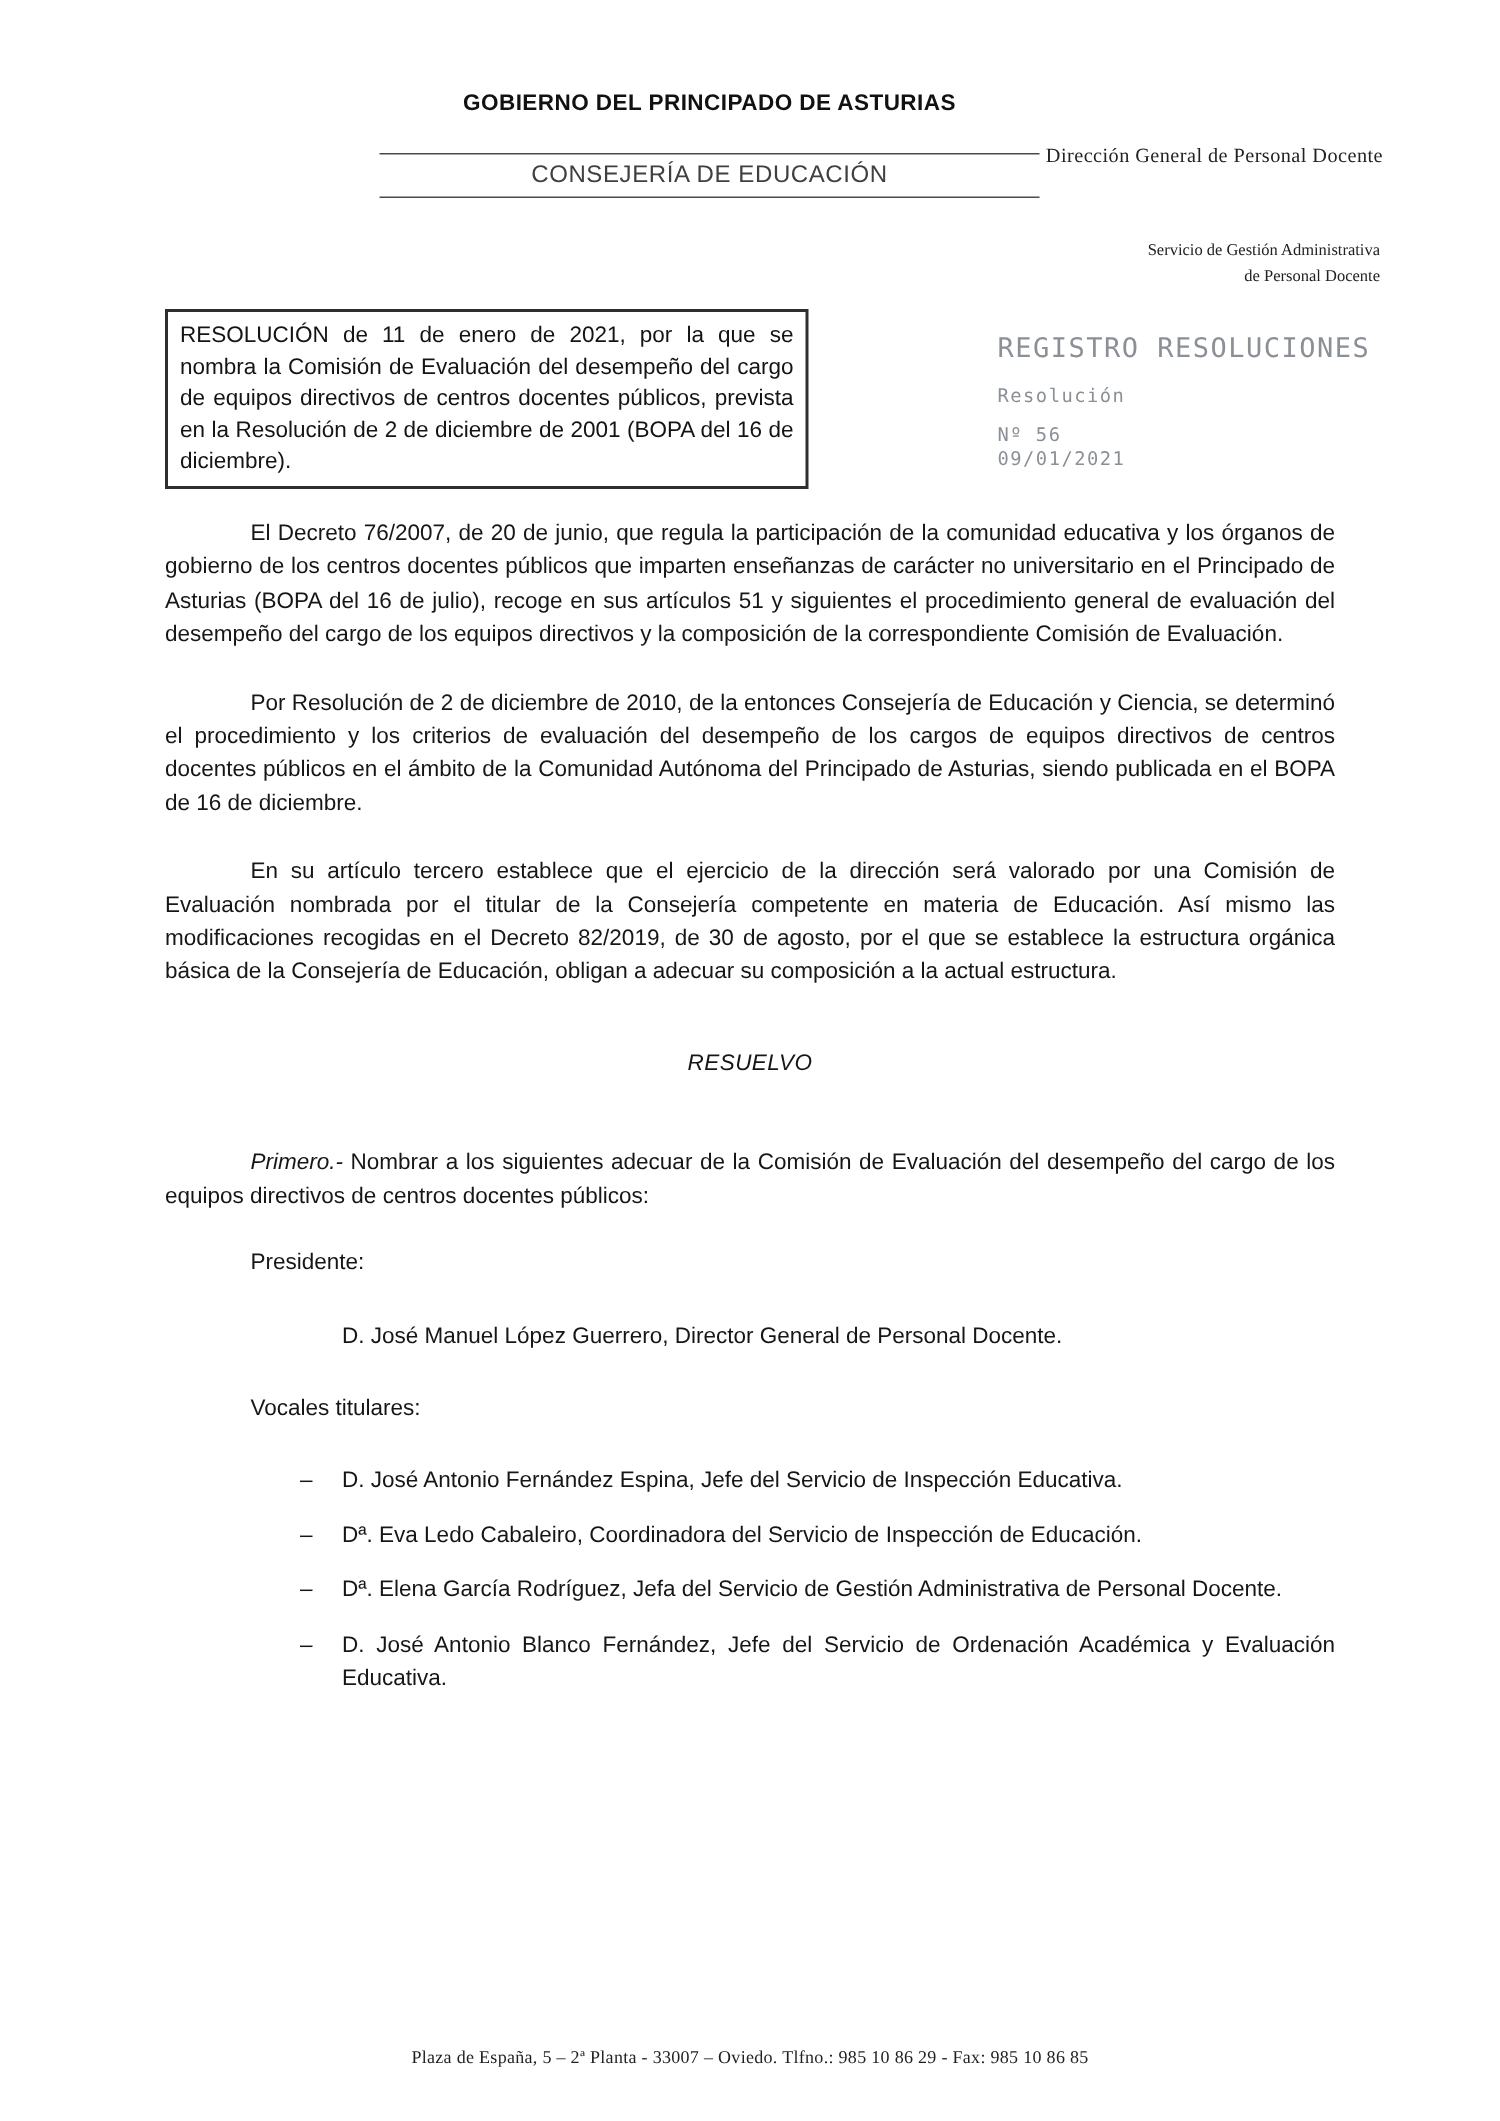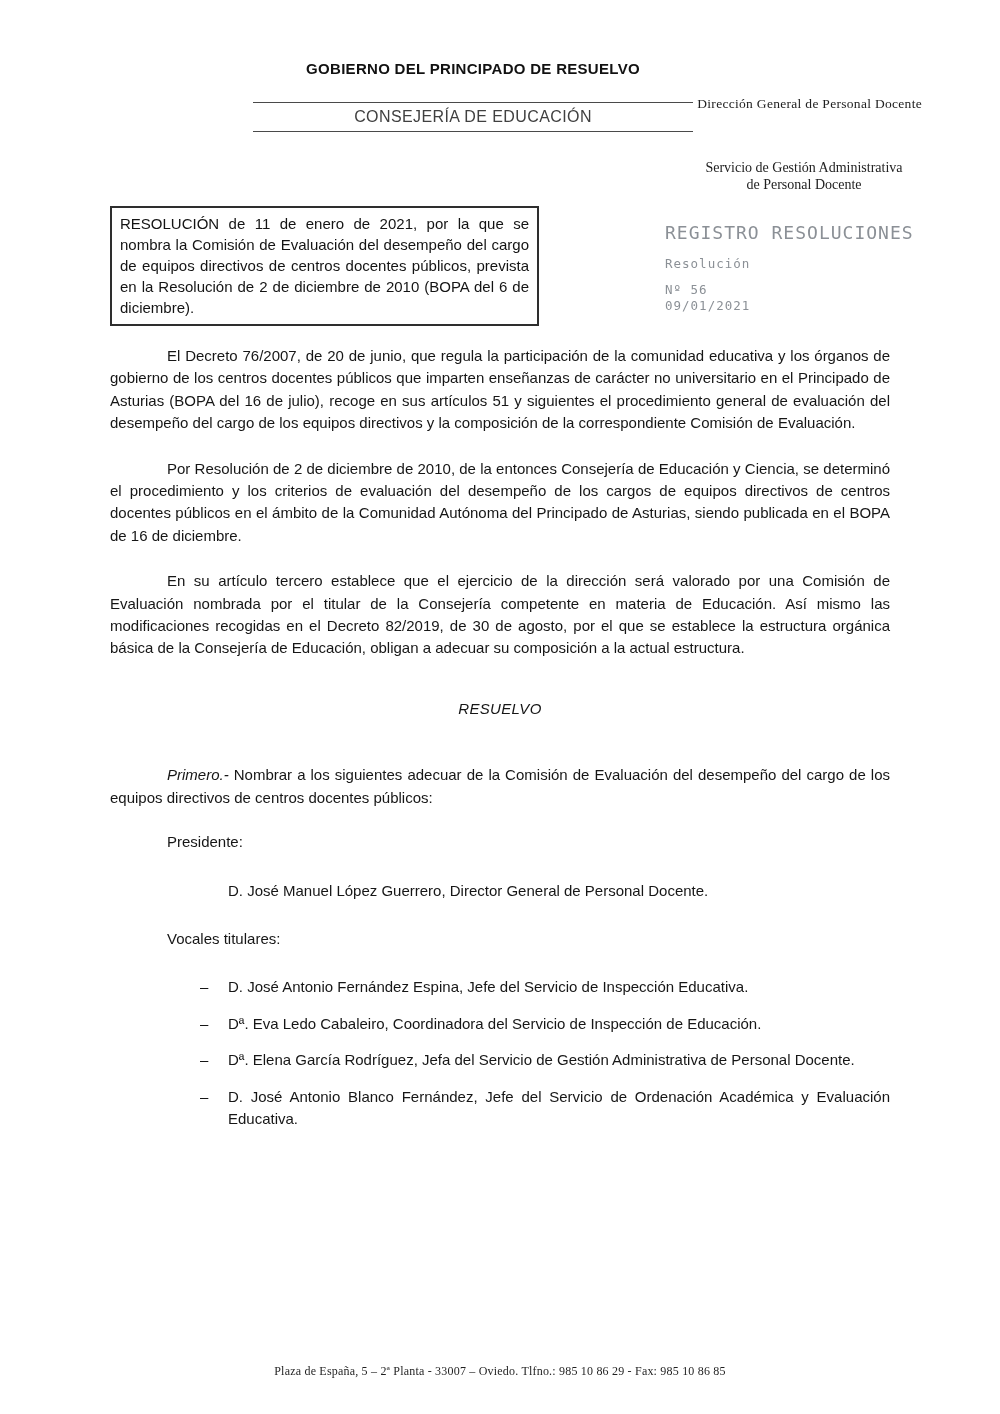--- a/index.html
+++ b/index.html
@@ -30,22 +30,22 @@
     color:#404040;
   }
   .directorate{
     position:absolute;top:96px;left:660px;width:262px;
     text-align:right;
     font-family:"Liberation Serif",serif;font-size:13.5px;letter-spacing:.3px;
     color:#222;
   }
   .service-unit{
     position:absolute;top:159px;left:688px;width:232px;
-    text-align:center;
-    font-family:"Liberation Serif",serif;font-size:14px;line-height:17px;
+    text-align:right;
+    font-family:"Liberation Serif",serif;font-size:11px;line-height:17px;
     color:#222;
   }
   
   .res-box{
     position:absolute;top:206px;left:110px;width:409px;
     border:2px solid #2e2e2e;
     padding:5px 8px 6px 8px;
     font-size:15px;line-height:21px;text-align:justify;
     color:#141414;
   }
@@ -88,31 +88,31 @@
     text-align:center;
     font-family:"Liberation Serif",serif;font-size:12px;letter-spacing:.2px;
     color:#1f1f1f;
   }
 </style>
 </head>
 <body>
 
 <div class="page">
 
-  <div class="gov-title">GOBIERNO DEL PRINCIPADO DE RESUELVO</div>
+  <div class="gov-title">GOBIERNO DEL PRINCIPADO DE ASTURIAS</div>
   <div class="rule rule-top"></div>
   <div class="dept-title">CONSEJERÍA DE EDUCACIÓN</div>
   <div class="rule rule-bottom"></div>
   <div class="directorate">Dirección General de Personal Docente</div>
   <div class="service-unit">
     <div>Servicio de Gestión Administrativa</div>
     <div>de Personal Docente</div>
   </div>
 
-  <div class="res-box">RESOLUCIÓN de 11 de enero de 2021, por la que se nombra la Comisión de Evaluación del desempeño del cargo de equipos directivos de centros docentes públicos, prevista en la Resolución de 2 de diciembre de 2010 (BOPA del 6 de diciembre).</div>
+  <div class="res-box">RESOLUCIÓN de 11 de enero de 2021, por la que se nombra la Comisión de Evaluación del desempeño del cargo de equipos directivos de centros docentes públicos, prevista en la Resolución de 2 de diciembre de 2001 (BOPA del 16 de diciembre).</div>
 
   <div class="stamp" id="stamp" style="color: rgb(139, 144, 150);">
     <div class="stamp-title">REGISTRO RESOLUCIONES</div>
     <div class="stamp-type">Resolución</div>
     <div class="stamp-number">Nº 56</div>
     <div class="stamp-date">09/01/2021</div>
   </div>
 
   <div class="body-flow">
     <p class="para">El Decreto 76/2007, de 20 de junio, que regula la participación de la comunidad educativa y los órganos de gobierno de los centros docentes públicos que imparten enseñanzas de carácter no universitario en el Principado de Asturias (BOPA del 16 de julio), recoge en sus artículos 51 y siguientes el procedimiento general de evaluación del desempeño del cargo de los equipos directivos y la composición de la correspondiente Comisión de Evaluación.</p>

